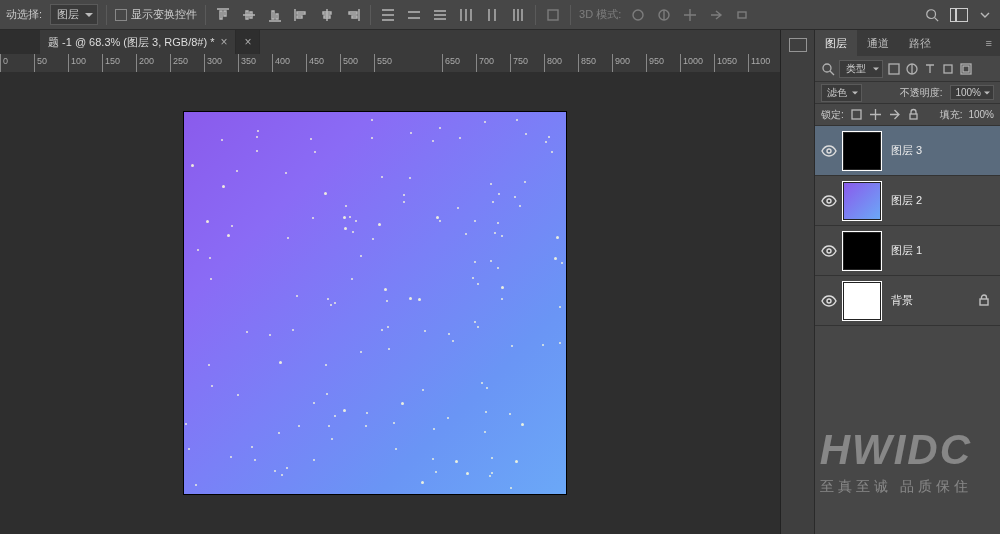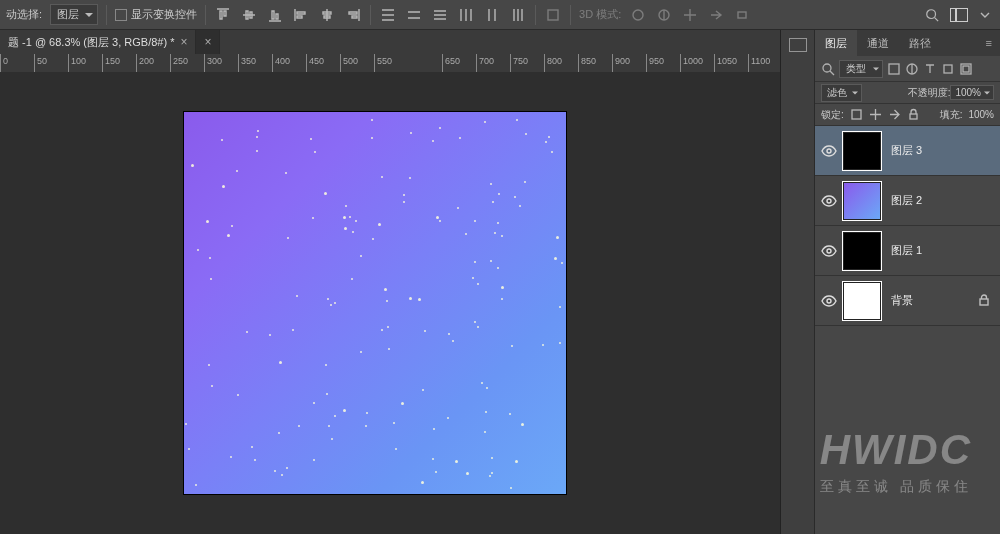--- a/index.html
+++ b/index.html
@@ -14,21 +14,21 @@
 .optbar .sep { width:1px; height:20px; background:#5a5a5a; }
 .optbar .ico { width:18px; height:18px; display:flex; align-items:center; justify-content:center; opacity:.85; }
 .optbar .ico svg { width:14px; height:14px; stroke:#ccc; fill:none; stroke-width:1.4; }
 .optbar .dis { opacity:.4; }
 .optbar .spacer { flex:1; }
 .optbar .search { width:20px; height:20px; }
 .optbar .panelico { width:18px; height:14px; border:1.5px solid #ccc; position:relative; }
 .optbar .panelico::before { content:""; position:absolute; left:4px; top:0; bottom:0; width:1.5px; background:#ccc; }
 
 
-.doctabs { height:24px; background:#3a3a3a; display:flex; align-items:center; }
+.doctabs { height:24px; background:#3a3a3a; display:flex; align-items:center;margin-left:40px; }
 .doctab { height:24px; padding:0 8px; display:flex; align-items:center; gap:6px; font-size:11px; color:#ddd; border-right:1px solid #2a2a2a; }
 .doctab.active { background:#2e2e2e; }
 .doctab .x { color:#aaa; font-size:12px; }
 
 
 .hruler { height:18px; background:#3a3a3a; position:relative; overflow:hidden; font-size:9px; color:#aaa; }
 .hruler .tick { position:absolute; top:0; height:18px; border-left:1px solid #888; }
 .hruler .tick span { position:absolute; top:2px; left:2px; }
 
 
@@ -45,21 +45,21 @@
 .ptab { padding:0 10px; height:26px; display:flex; align-items:center; color:#bbb; }
 .ptab.active { background:#474747; color:#eee; }
 .pmenu { margin-left:auto; padding:0 8px; color:#aaa; }
 
 .filterrow { height:26px; display:flex; align-items:center; gap:4px; padding:0 6px; border-bottom:1px solid #333; }
 .filterrow .dd { background:#3a3a3a; border:1px solid #5a5a5a; padding:1px 16px 1px 6px; position:relative; font-size:10px; }
 .filterrow .dd::after { content:""; position:absolute; right:3px; top:50%; border:3px solid transparent; border-top-color:#bbb; transform:translateY(-25%); }
 .filterrow .fi { width:14px; height:14px; opacity:.8; }
 .filterrow .fi svg{width:14px;height:14px;stroke:#ccc;fill:none;stroke-width:1.3;}
 
-.row2 { height:22px; display:flex; align-items:center; padding:0 6px; gap:0; border-bottom:1px solid #333; font-size:10px; }
+.row2 { height:22px; display:flex; align-items:center; padding:0 6px; gap:8px; border-bottom:1px solid #333; font-size:10px; }
 .row2 .dd { background:#3a3a3a; border:1px solid #5a5a5a; padding:1px 14px 1px 5px; position:relative; }
 .row2 .dd::after { content:""; position:absolute; right:3px; top:50%; border:3px solid transparent; border-top-color:#bbb; transform:translateY(-25%); }
 .row2 .numbox { background:#3a3a3a; border:1px solid #5a5a5a; padding:1px 12px 1px 4px; position:relative; }
 .row2 .numbox::after{content:"";position:absolute;right:3px;top:50%;border:3px solid transparent;border-top-color:#bbb;transform:translateY(-25%);}
 
 .lockrow { height:22px; display:flex; align-items:center; padding:0 6px; gap:6px; border-bottom:1px solid #333; font-size:10px; }
 .lockrow .li { width:13px; height:13px; opacity:.85; }
 .lockrow .li svg{width:13px;height:13px;stroke:#ccc;fill:none;stroke-width:1.3;}
 
 .layerlist { flex:1; overflow:auto; }

